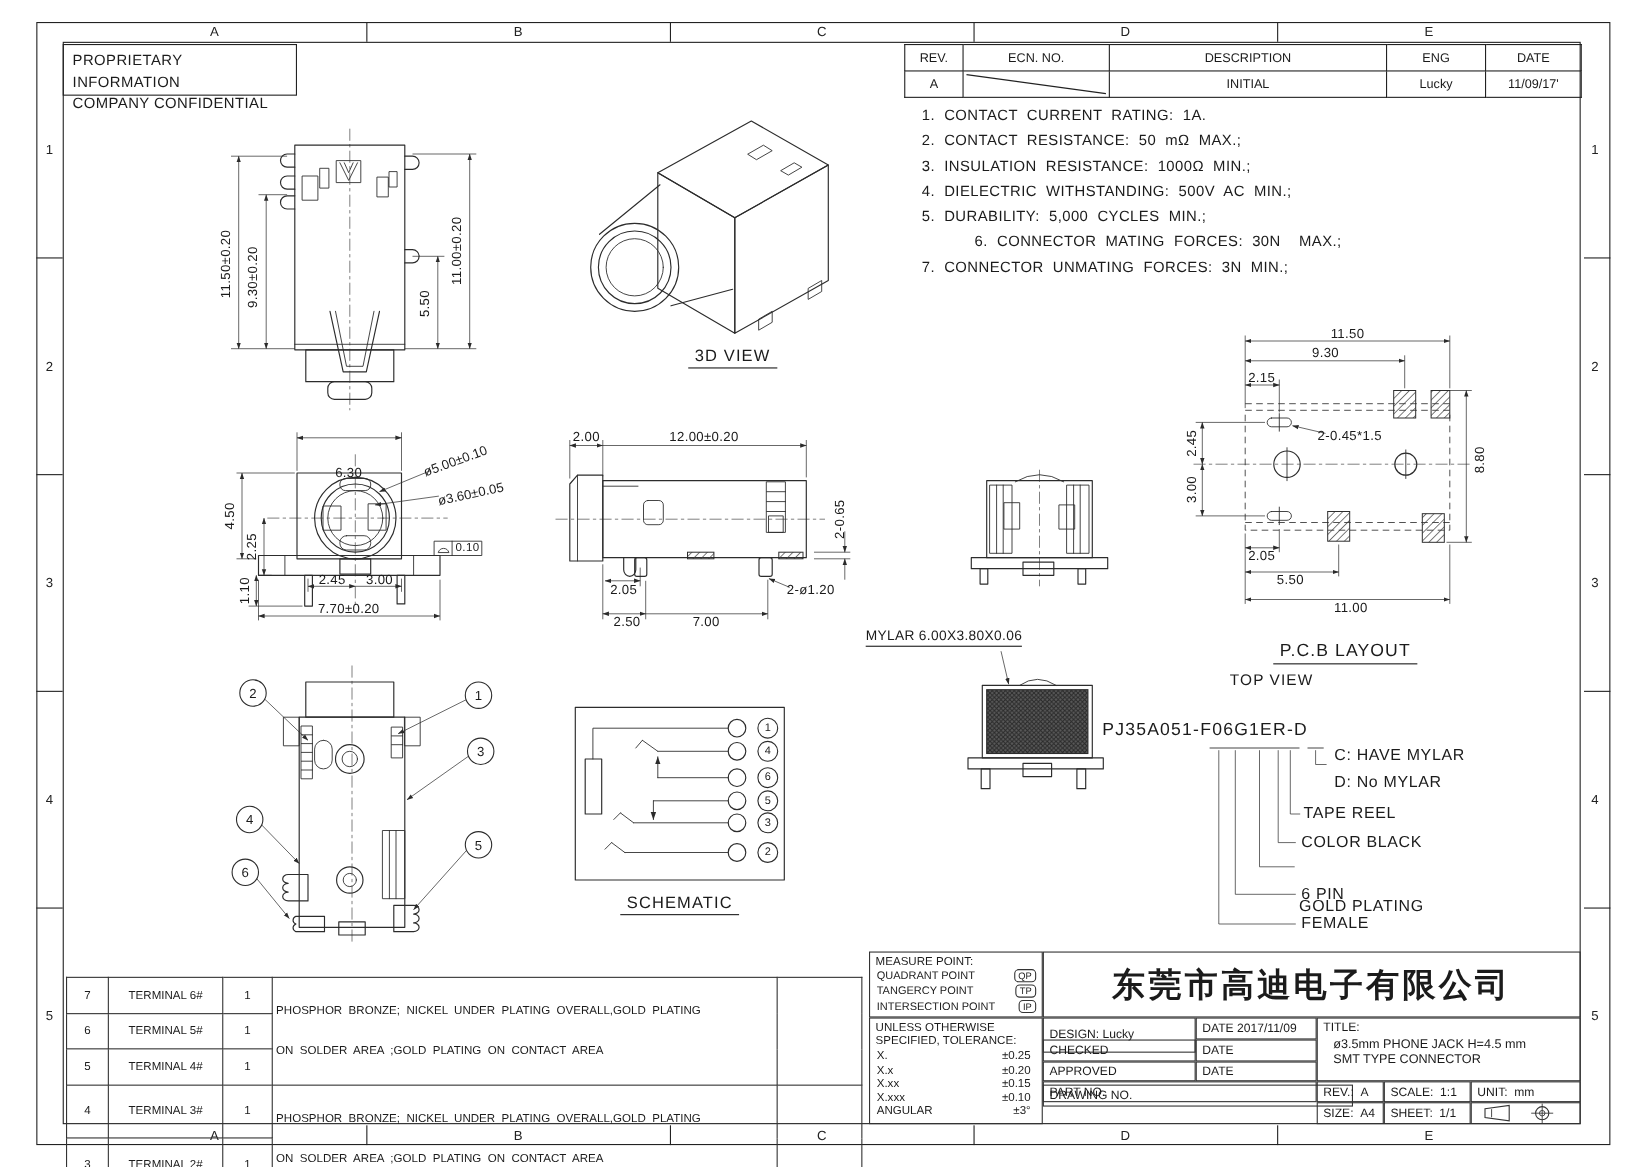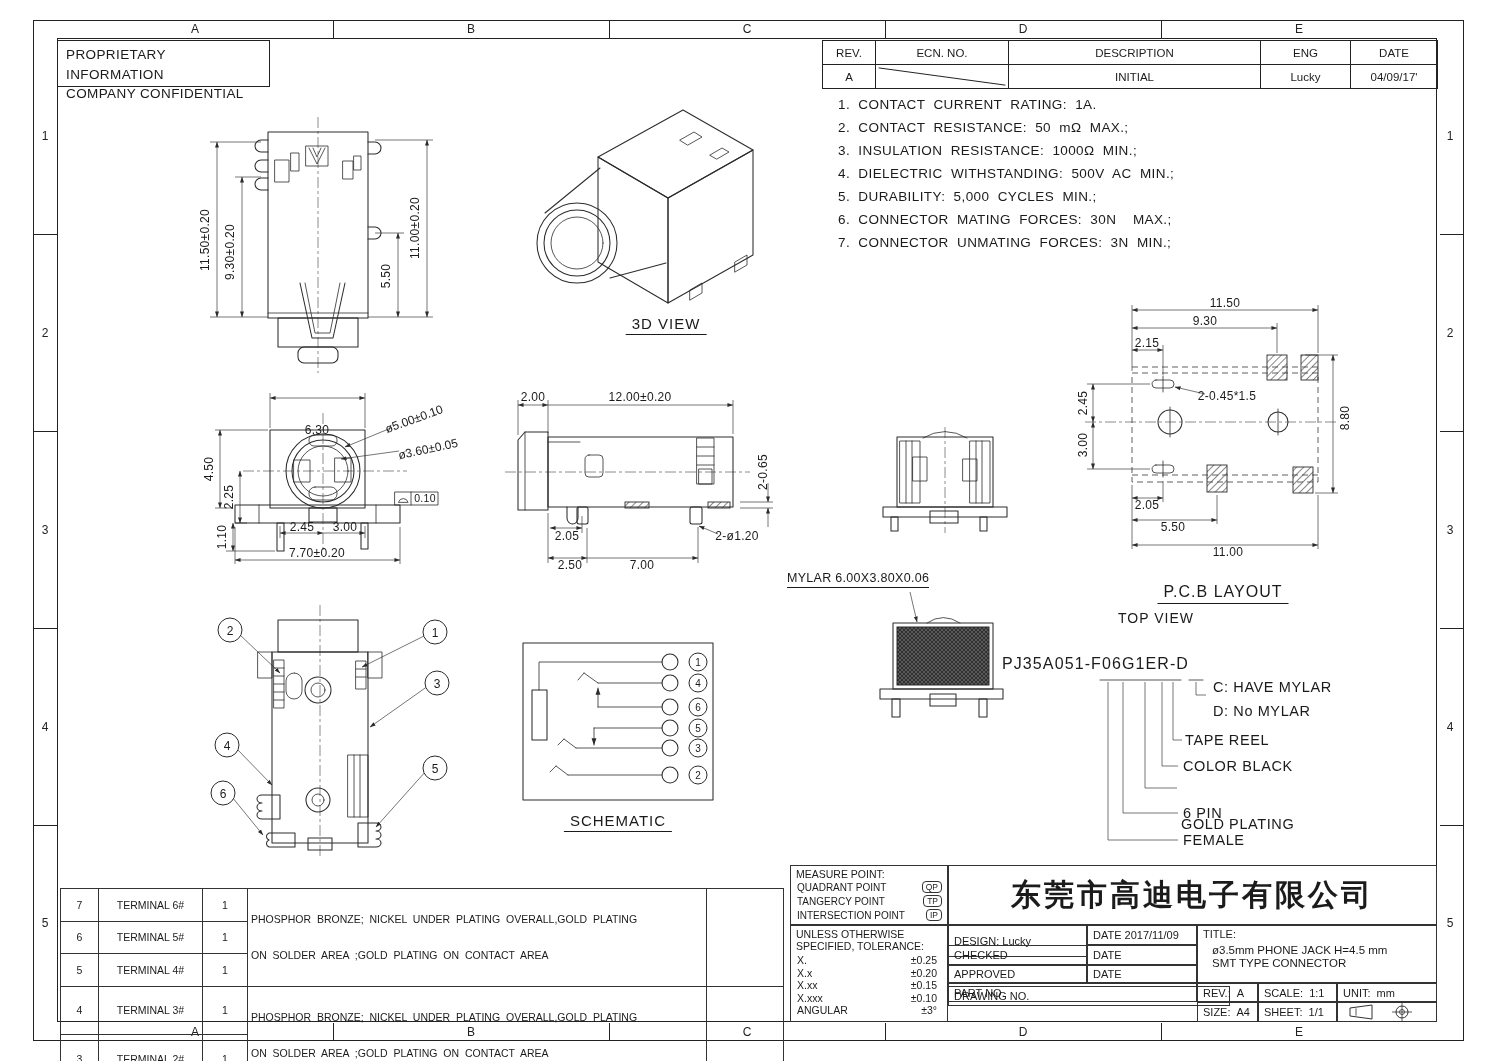--- a/index.html
+++ b/index.html
@@ -134,31 +134,31 @@
     </tr>
     <tr>
       <td>A</td>
       <td class="diagcell">
         <svg viewBox="0 0 100 24" preserveAspectRatio="none">
               <line x1="2" y1="3" x2="98" y2="21" stroke="#222" stroke-width="1" vector-effect="non-scaling-stroke"></line>
             </svg>
       </td>
       <td>INITIAL</td>
       <td>Lucky</td>
-      <td>04/09/17'</td>
+      <td>11/09/17'</td>
     </tr>
   </tbody>
     </table>
 
   <div class="note" style="left:838px;top:97px;">1.  CONTACT  CURRENT  RATING:  1A.</div>
   <div class="note" style="left:838px;top:120px;">2.  CONTACT  RESISTANCE:  50  mΩ  MAX.;</div>
   <div class="note" style="left:838px;top:143px;">3.  INSULATION  RESISTANCE:  1000Ω  MIN.;</div>
   <div class="note" style="left:838px;top:166px;">4.  DIELECTRIC  WITHSTANDING:  500V  AC  MIN.;</div>
   <div class="note" style="left:838px;top:189px;">5.  DURABILITY:  5,000  CYCLES  MIN.;</div>
-  <div class="note" style="left:838px;top:212px;">6.  CONNECTOR  MATING  FORCES:  30N    MAX.;</div>
+  <div class="note" style="left:886px;top:212px;">6.  CONNECTOR  MATING  FORCES:  30N    MAX.;</div>
   <div class="note" style="left:838px;top:235px;">7.  CONNECTOR  UNMATING  FORCES:  3N  MIN.;</div>
 
   <svg class="v" style="left:185px;top:115px;" width="260" height="265" viewBox="0 0 260 265">
     <line class="cl" x1="133" y1="2" x2="133" y2="258"></line>
     <rect class="g" x="83" y="17" width="100" height="186"></rect>
     <path class="g" d="M83,25 h-7 a6,6 0 0 0 0,12 h7 M83,45 h-7 a6,6 0 0 0 0,12 h7 M83,63 h-7 a6,6 0 0 0 0,12 h7"></path>
     <path class="g" d="M183,27 h7 a6,6 0 0 1 0,12 h-7 M183,112 h7 a6,6 0 0 1 0,12 h-7"></path>
     <rect class="g2" x="121" y="31" width="22" height="20"></rect>
     <path class="g2" d="M124,33 l8,16 8,-16 M128,33 l4,9 4,-9"></path>
     <rect class="g2" x="90" y="45" width="14" height="22"></rect>

